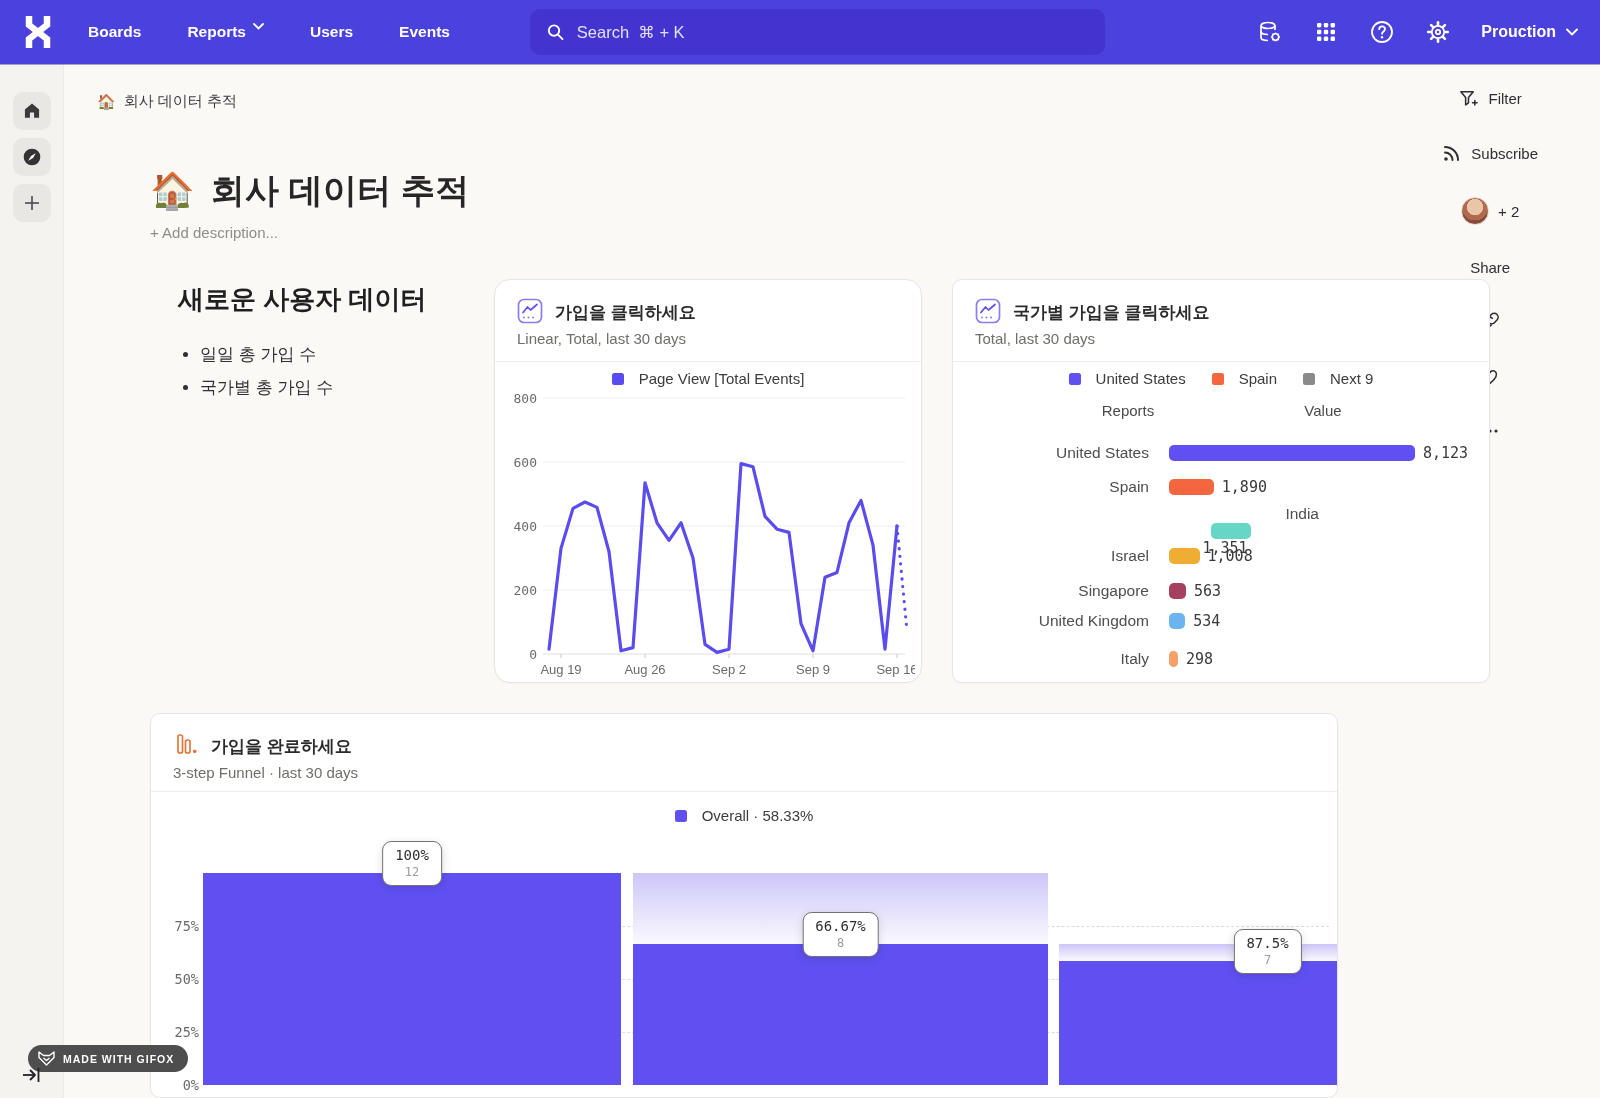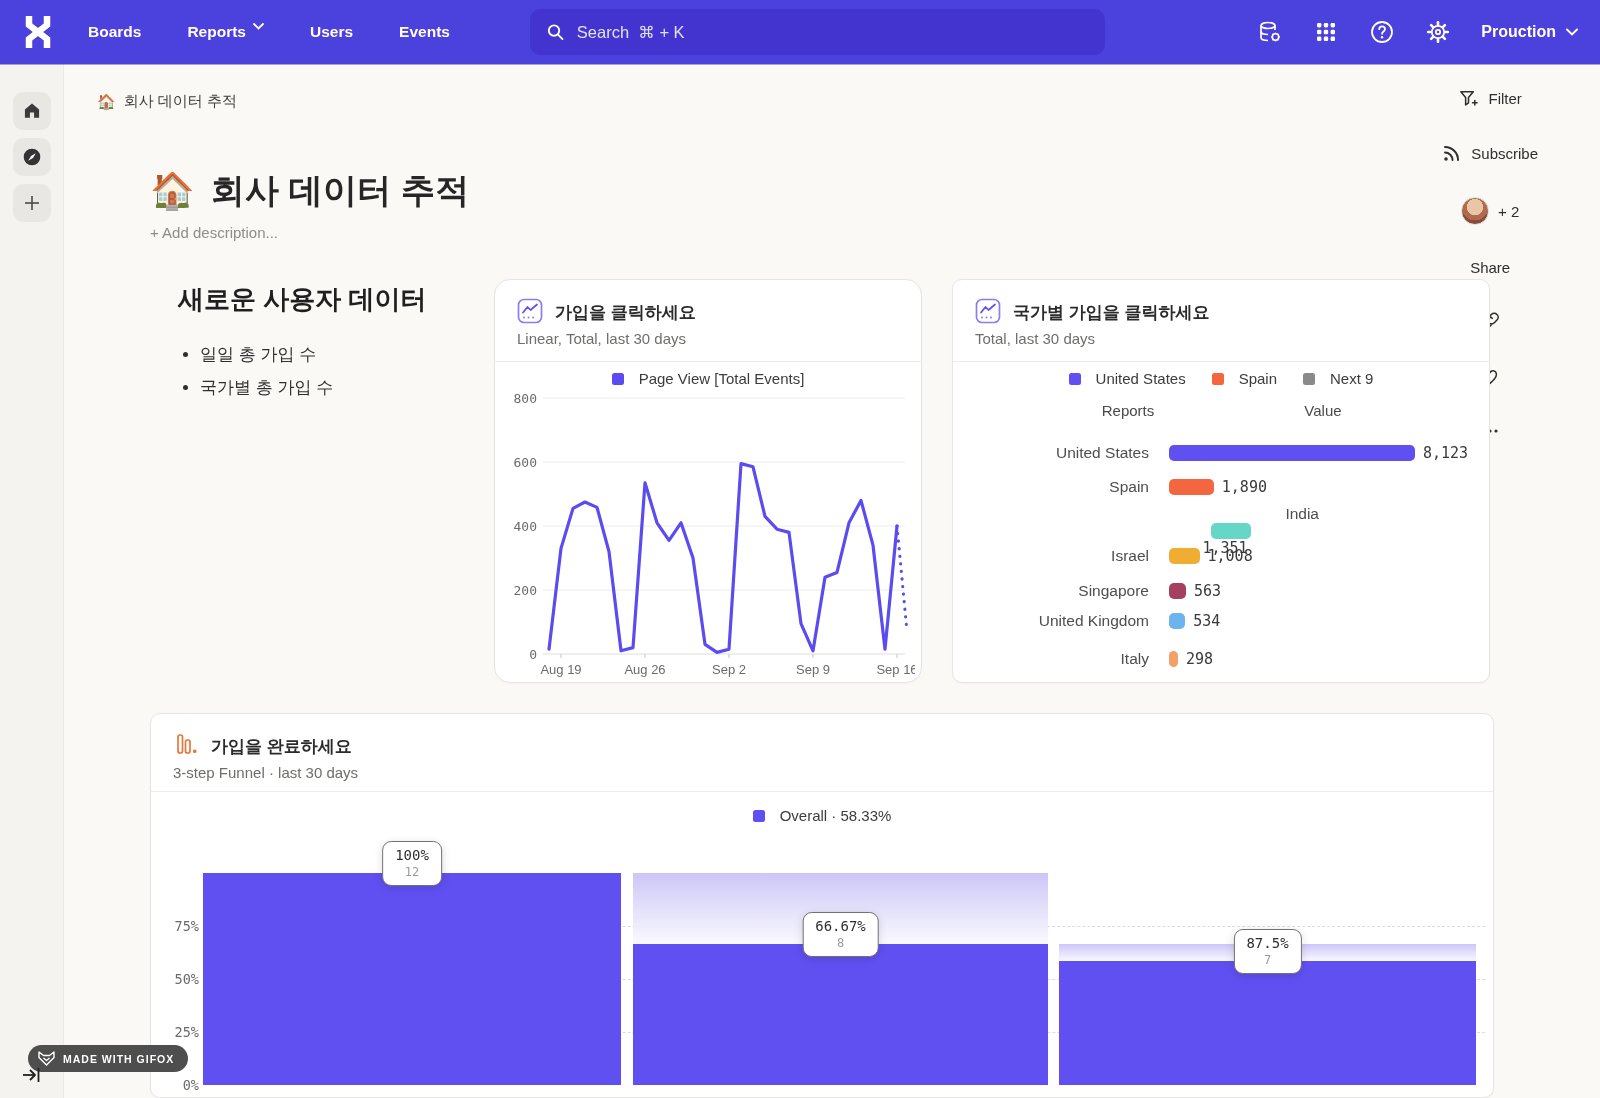--- a/index.html
+++ b/index.html
@@ -38,21 +38,21 @@
   
   #text-widget { position:absolute; left:114px; top:218px; width:300px; }
   #text-widget h2 { font-size:26px; font-weight:700; color:#1f1f1f; }
   #text-widget ul { margin:26px 0 0 22px; }
   #text-widget li { font-size:17px; color:#303030; margin-bottom:10px; }
 
   
   .card { position:absolute; background:#fff; border:1px solid #e7e5e1; border-radius:10px; overflow:hidden; box-shadow:0 1px 2px rgba(0,0,0,.03); }
   #card-line   { left:430px; top:215px; width:428px; height:404px;border-radius:16px; }
   #card-bars   { left:888px; top:215px; width:538px; height:404px; }
-  #card-funnel { left:86px;  top:649px; width:1344px; height:385px; }
+  #card-funnel { left:86px;  top:649px; width:1188px; height:385px; }
   .card-head-icon { position:absolute; left:22px; top:18px; width:26px; height:26px; }
   .card-title { position:absolute; left:60px; top:21px; font-size:17px; font-weight:700; color:#2b2b2b; cursor:pointer; }
   .card-sub { position:absolute; left:22px; top:50px; font-size:15px; color:#6f6e6b; }
   .card-div { position:absolute; left:0; right:0; top:81px; height:1px; background:#ececea; }
   .legend-row { position:absolute; left:0; right:0; display:flex; justify-content:center; align-items:center; gap:26px; font-size:15px; color:#3c3c3c; }
   .legend-item { display:flex; align-items:center; gap:15px; cursor:pointer; }
   .legend-sq { width:12px; height:12px; border-radius:2.5px; flex:0 0 auto; }
 
   
   #col-headers { position:absolute; top:122px; left:0; width:100%; font-size:15px; color:#4a4a4a; }

